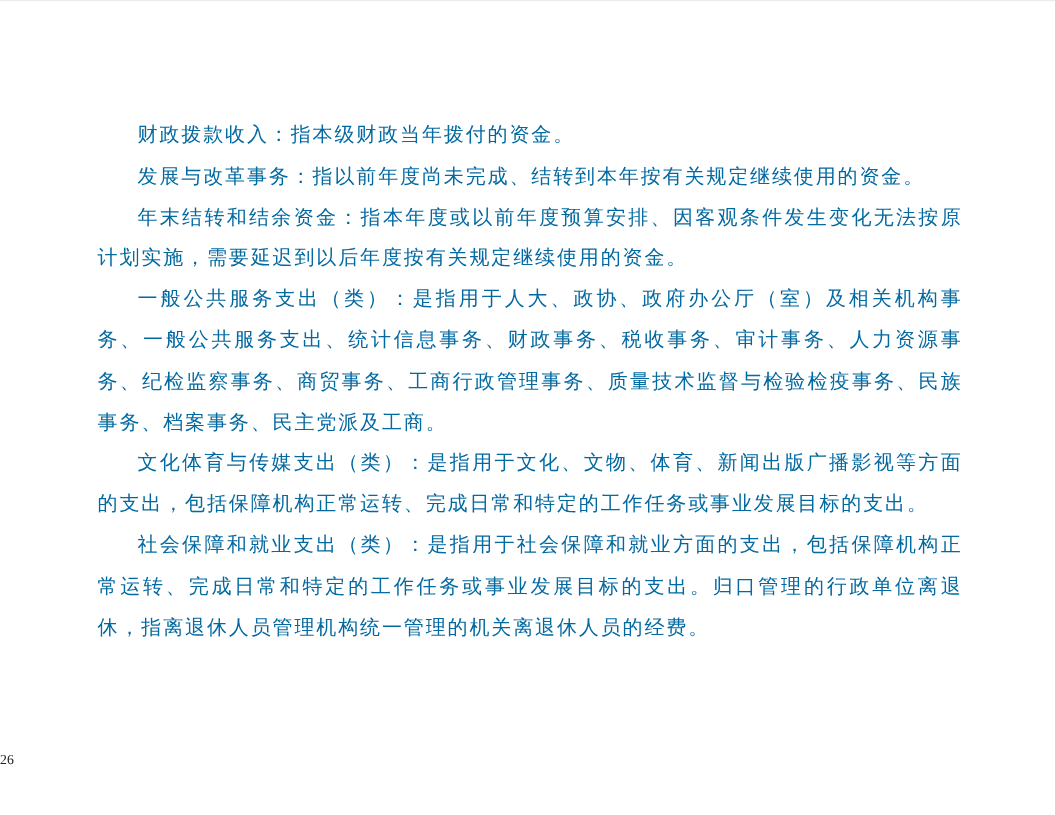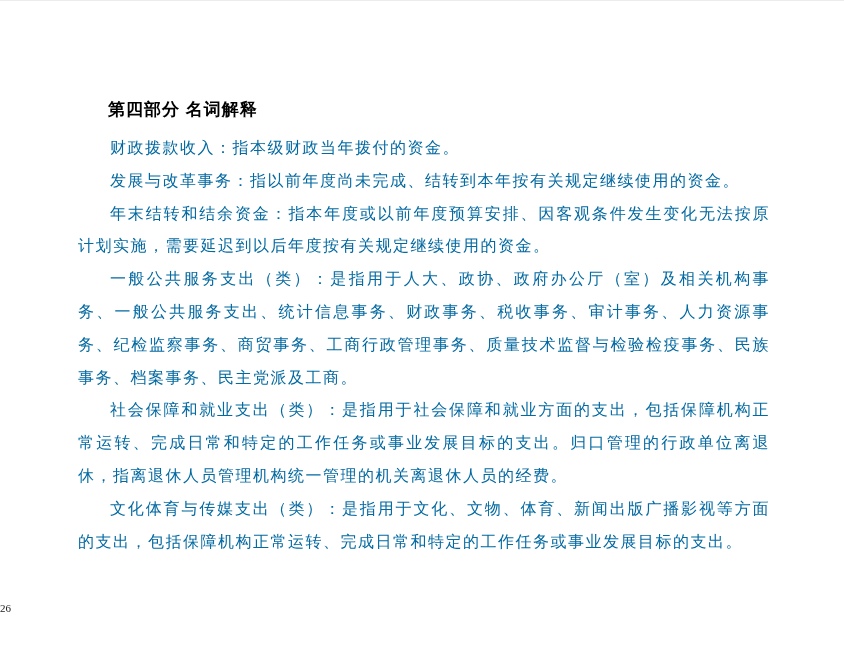--- a/index.html
+++ b/index.html
@@ -49,24 +49,23 @@
     font-family: "Liberation Serif", "DejaVu Serif", serif;
     font-size: 11px;
     color: #222222;
   }
 </style>
 </head>
 <body>
 
 <div class="page">
   <div class="content">
-    <div class="doc-heading">第四部分  名词解释</div>
     <p class="doc-paragraph">财政拨款收入：指本级财政当年拨付的资金。</p>
     <p class="doc-paragraph">发展与改革事务：指以前年度尚未完成、结转到本年按有关规定继续使用的资金。</p>
     <p class="doc-paragraph">年末结转和结余资金：指本年度或以前年度预算安排、因客观条件发生变化无法按原计划实施，需要延迟到以后年度按有关规定继续使用的资金。</p>
     <p class="doc-paragraph">一般公共服务支出（类）：是指用于人大、政协、政府办公厅（室）及相关机构事务、一般公共服务支出、统计信息事务、财政事务、税收事务、审计事务、人力资源事务、纪检监察事务、商贸事务、工商行政管理事务、质量技术监督与检验检疫事务、民族事务、档案事务、民主党派及工商。</p>
+    <p class="doc-paragraph">文化体育与传媒支出（类）：是指用于文化、文物、体育、新闻出版广播影视等方面的支出，包括保障机构正常运转、完成日常和特定的工作任务或事业发展目标的支出。</p>
     <p class="doc-paragraph">社会保障和就业支出（类）：是指用于社会保障和就业方面的支出，包括保障机构正常运转、完成日常和特定的工作任务或事业发展目标的支出。归口管理的行政单位离退休，指离退休人员管理机构统一管理的机关离退休人员的经费。</p>
-    <p class="doc-paragraph">文化体育与传媒支出（类）：是指用于文化、文物、体育、新闻出版广播影视等方面的支出，包括保障机构正常运转、完成日常和特定的工作任务或事业发展目标的支出。</p>
   </div>
   <div class="page-footer">
     <span class="page-number">26</span>
   </div>
 </div>
 
 </body></html>

